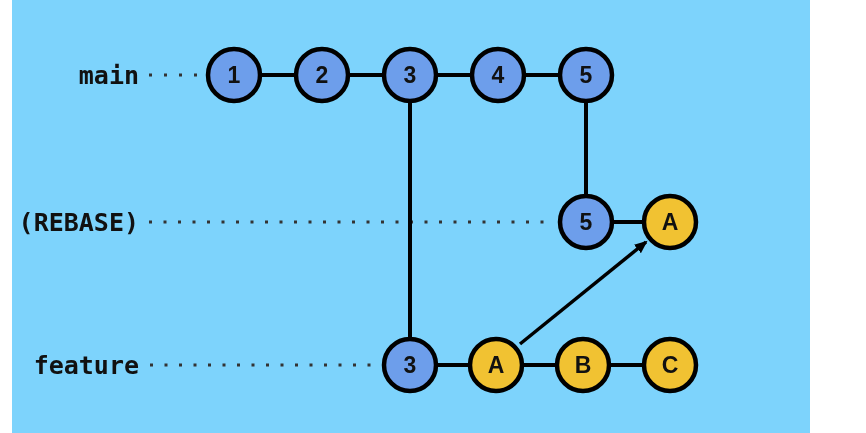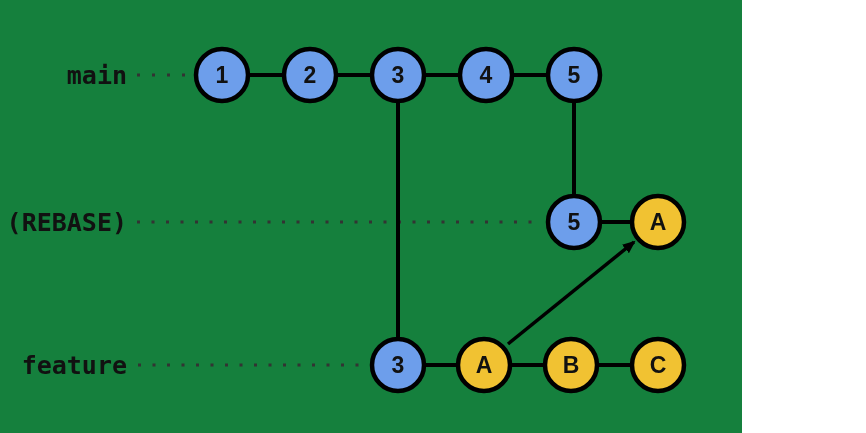--- a/index.html
+++ b/index.html
@@ -2,24 +2,25 @@
 <html><head>
 <meta charset="utf-8">
 <style>
   html, body {
     margin: 0;
     padding: 0;
     background: #ffffff;
   }
   .canvas {
     position: relative;
-    width: 742px;
+    width: 798px;
     height: 433px;
-    background: #15803d;
+    background: #7dd3fc;
     overflow: hidden;
+    margin-left: 12px;
   }
   svg { display: block; }
   .branch-label {
     font-family: "DejaVu Sans Mono", monospace;
     font-weight: 700;
     font-size: 25px;
     fill: #111111;
   }
   .node-label {
     font-family: "Liberation Sans", sans-serif;

